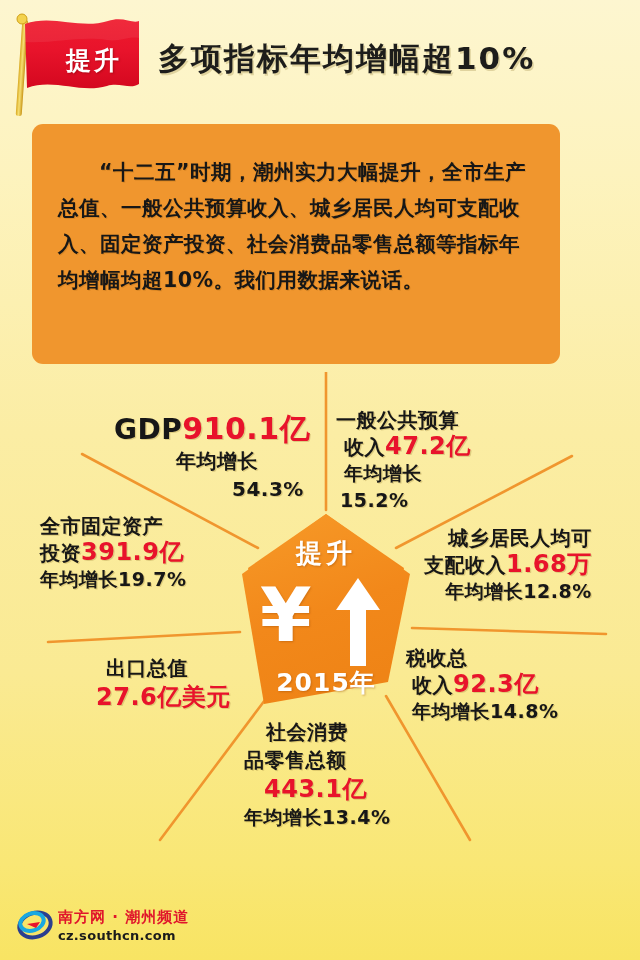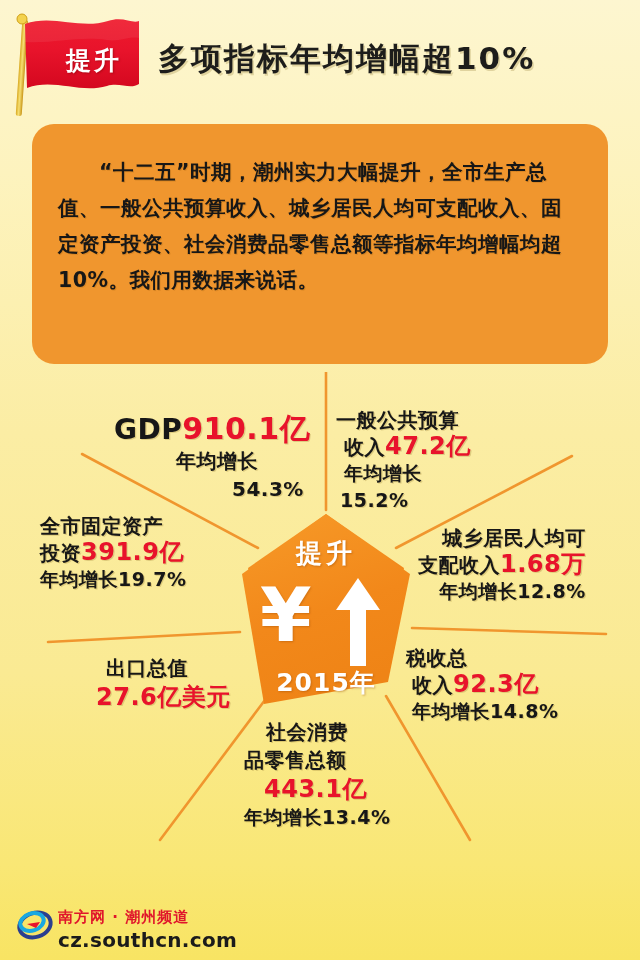--- a/index.html
+++ b/index.html
@@ -22,22 +22,22 @@
   }
   .head-title{
     position:absolute;left:158px;top:38px;
     font-size:31px;font-weight:bold;color:#1d1d1b;letter-spacing:2px;
     text-shadow:1.5px 1.5px 0 rgba(170,150,80,.35);
     white-space:nowrap;
   }
 
   
   .intro{
-    position:absolute;left:32px;top:124px;width:576px;height:240px;
-    background:#f0962e;border-radius:22px;box-sizing:border-box;
+    position:absolute;left:32px;top:124px;width:528px;height:240px;
+    background:#f0962e;border-radius:11px;box-sizing:border-box;
     padding:30px 26px 0 26px;
   }
   .intro p{
     margin:0;color:#171717;font-size:20.5px;line-height:36px;
     font-weight:bold;letter-spacing:.5px;text-indent:2em;
     text-shadow:1px 1px 0 rgba(180,110,20,.35);
   }
 
   
   .diagram{position:absolute;left:0;top:372px;width:640px;height:500px;}
@@ -84,21 +84,21 @@
   .n-gdp .r3{margin-left:118px;}
 
   .n-budget{left:336px;top:34px;text-align:left;}
   .n-budget .r2{margin-left:8px;}
   .n-budget .r3{margin-left:8px;}
   .n-budget .r4{margin-left:4px;}
 
   .n-fixed{left:40px;top:140px;text-align:left;}
 
   .n-income{left:418px;top:152px;text-align:right;}
-  .n-income .r2{}
+  .n-income .r2{margin-left:6px;}
   .n-income .r3{margin-left:6px;}
 
   .n-export{left:96px;top:282px;text-align:left;}
   .n-export .r1{margin-left:10px;}
 
   .n-tax{left:406px;top:272px;text-align:left;}
   .n-tax .r2{margin-left:6px;}
   .n-tax .r3{margin-left:6px;}
 
   .n-retail{left:244px;top:346px;text-align:left;}
@@ -107,21 +107,21 @@
 
   
   .footer{position:absolute;left:0;bottom:0;width:640px;height:70px;}
   .logo{position:absolute;left:16px;top:908px;width:38px;height:34px;}
   .f-cn{
     position:absolute;left:58px;top:908px;color:#e0162b;
     font-size:15px;font-weight:bold;letter-spacing:1px;white-space:nowrap;
   }
   .f-url{
     position:absolute;left:58px;top:928px;color:#1b1b1b;
-    font-size:20px;font-weight:bold;letter-spacing:.3px;white-space:nowrap;
+    font-size:13px;font-weight:bold;letter-spacing:.3px;white-space:nowrap;
   }
 </style>
 </head>
 <body>
 
 <div class="page">
 
   <div class="header">
 
     <div class="flagwrap">

